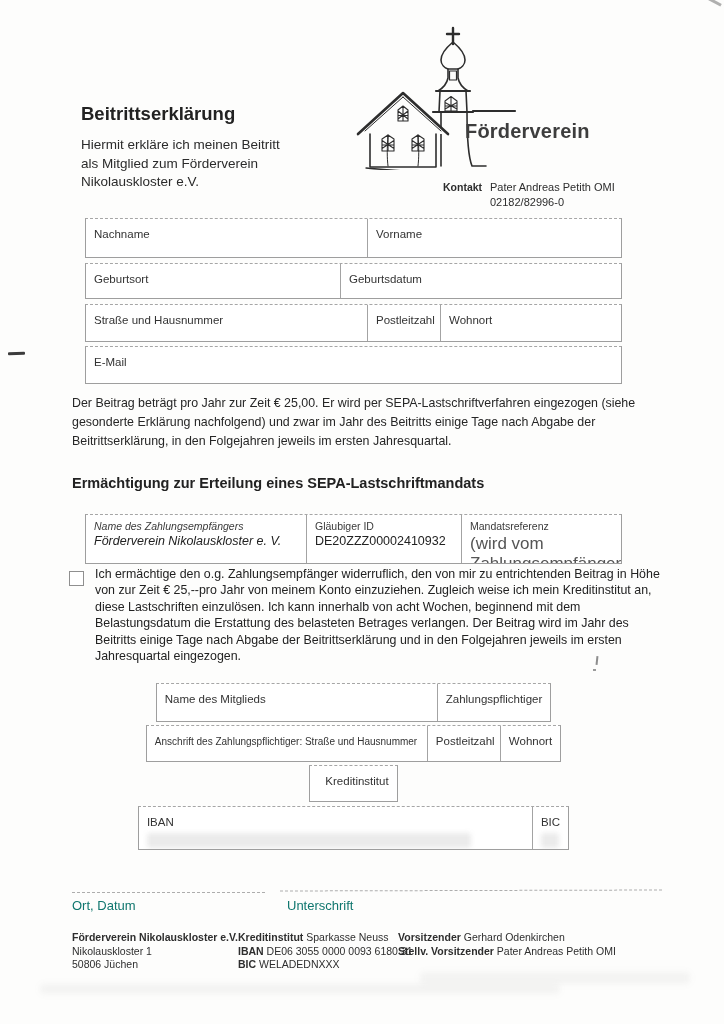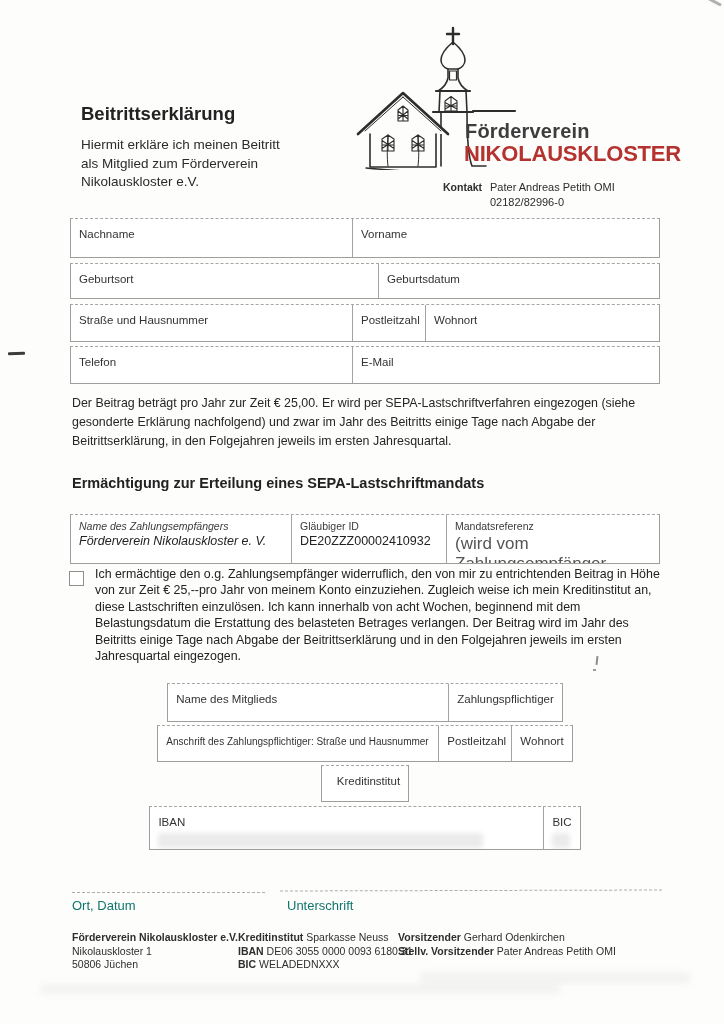--- a/index.html
+++ b/index.html
@@ -15,21 +15,21 @@
   
   .logo-art{left:350px;top:18px;width:172px;height:152px;}
   .logo-line1{left:465px;top:120px;font-size:20px;font-weight:600;color:#3d3d3d;letter-spacing:.2px;}
   .logo-line2{left:464px;top:141px;font-size:22px;font-weight:800;color:#b5322e;letter-spacing:-.2px;}
 
   .contact{left:443px;top:181px;font-size:11px;color:#2d2d2d;}
   .contact .c-label{display:inline-block;width:47px;font-weight:bold;font-size:10.5px;}
   .contact .c-phone{margin-left:47px;margin-top:3px;}
 
   
-  .tbl{left:70px;width:590px;display:flex;flex-direction:column;}
+  .tbl{left:85px;width:537px;display:flex;flex-direction:column;}
   .trow{display:flex;background:#fff;border:1px solid #9e9e9e;border-top:1px dashed #a6a6a6;box-sizing:border-box;}
   .cell{box-sizing:border-box;padding:5px 8px;overflow:hidden;}
   .cell + .cell{border-left:1px solid #a3a3a3;}
   .grow{flex:1;}
   .lbl{font-size:11.5px;color:#333;}
   .lbl.small{font-size:10px;}
 
   
   .fee{left:72px;top:394px;width:585px;font-size:12.4px;line-height:19px;color:#262626;}
   .sepa-h{left:72px;top:475px;font-size:14.5px;font-weight:bold;color:#222;margin:0;}
@@ -92,21 +92,20 @@
 
       <path d="M95,83 L101,78.5 L107,83 L107,93 L95,93 Z M95,84.5 L107,91 M107,84.5 L95,91 M101,78.5 L101,93 M95,88 L107,88"></path>
 
       <path d="M48,92 L53,88 L58,92 L58,103 L48,103 Z M48,93 L58,101 M58,93 L48,101 M53,88 L53,103 M48,97.5 L58,97.5"></path>
 
       <path d="M32,121 L38,117 L44,121 L44,133 L32,133 Z M32,122.5 L44,130.5 M44,122.5 L32,130.5 M38,117 L38,133 M32,127 L44,127"></path>
       <path d="M62,121 L68,117 L74,121 L74,133 L62,133 Z M62,122.5 L74,130.5 M74,122.5 L62,130.5 M68,117 L68,133 M62,127 L74,127"></path>
     </g>
   </svg>
   <div class="abs logo-line1">Förderverein</div>
-  <div class="abs logo-line2">NIKOLAUSKLOSTER</div>
 
   <div class="abs contact">
     <span class="c-label">Kontakt</span><span class="c-name">Pater Andreas Petith OMI</span>
     <div class="c-phone">02182/82996-0</div>
   </div>
 
   <div class="abs tbl" style="top:218px;">
     <div class="trow" style="height:40px;margin-bottom:5px;">
       <div class="cell" style="width:281px;"><span class="lbl">Nachname</span></div>
       <div class="cell grow"><span class="lbl">Vorname</span></div>
@@ -114,21 +113,20 @@
     <div class="trow" style="height:36px;margin-bottom:5px;">
       <div class="cell grow"><span class="lbl">Geburtsort</span></div>
       <div class="cell" style="width:281px;"><span class="lbl">Geburtsdatum</span></div>
     </div>
     <div class="trow" style="height:38px;margin-bottom:4px;">
       <div class="cell" style="width:281px;"><span class="lbl">Straße und Hausnummer</span></div>
       <div class="cell" style="width:73px;"><span class="lbl">Postleitzahl</span></div>
       <div class="cell grow"><span class="lbl">Wohnort</span></div>
     </div>
     <div class="trow" style="height:38px;">
-      <div class="cell" style="width:281px;"><span class="lbl">Telefon</span></div>
       <div class="cell grow"><span class="lbl">E-Mail</span></div>
     </div>
   </div>
 
   <div class="abs fee">Der Beitrag beträgt pro Jahr zur Zeit € 25,00. Er wird per SEPA-Lastschriftverfahren eingezogen (siehe gesonderte Erklärung nachfolgend) und zwar im Jahr des Beitritts einige Tage nach Abgabe der Beitrittserklärung, in den Folgejahren jeweils im ersten Jahresquartal.</div>
 
   <h2 class="abs sepa-h">Ermächtigung zur Erteilung eines SEPA-Lastschriftmandats</h2>
 
   <div class="abs tbl" style="top:514px;">
     <div class="trow" style="height:50px;">

